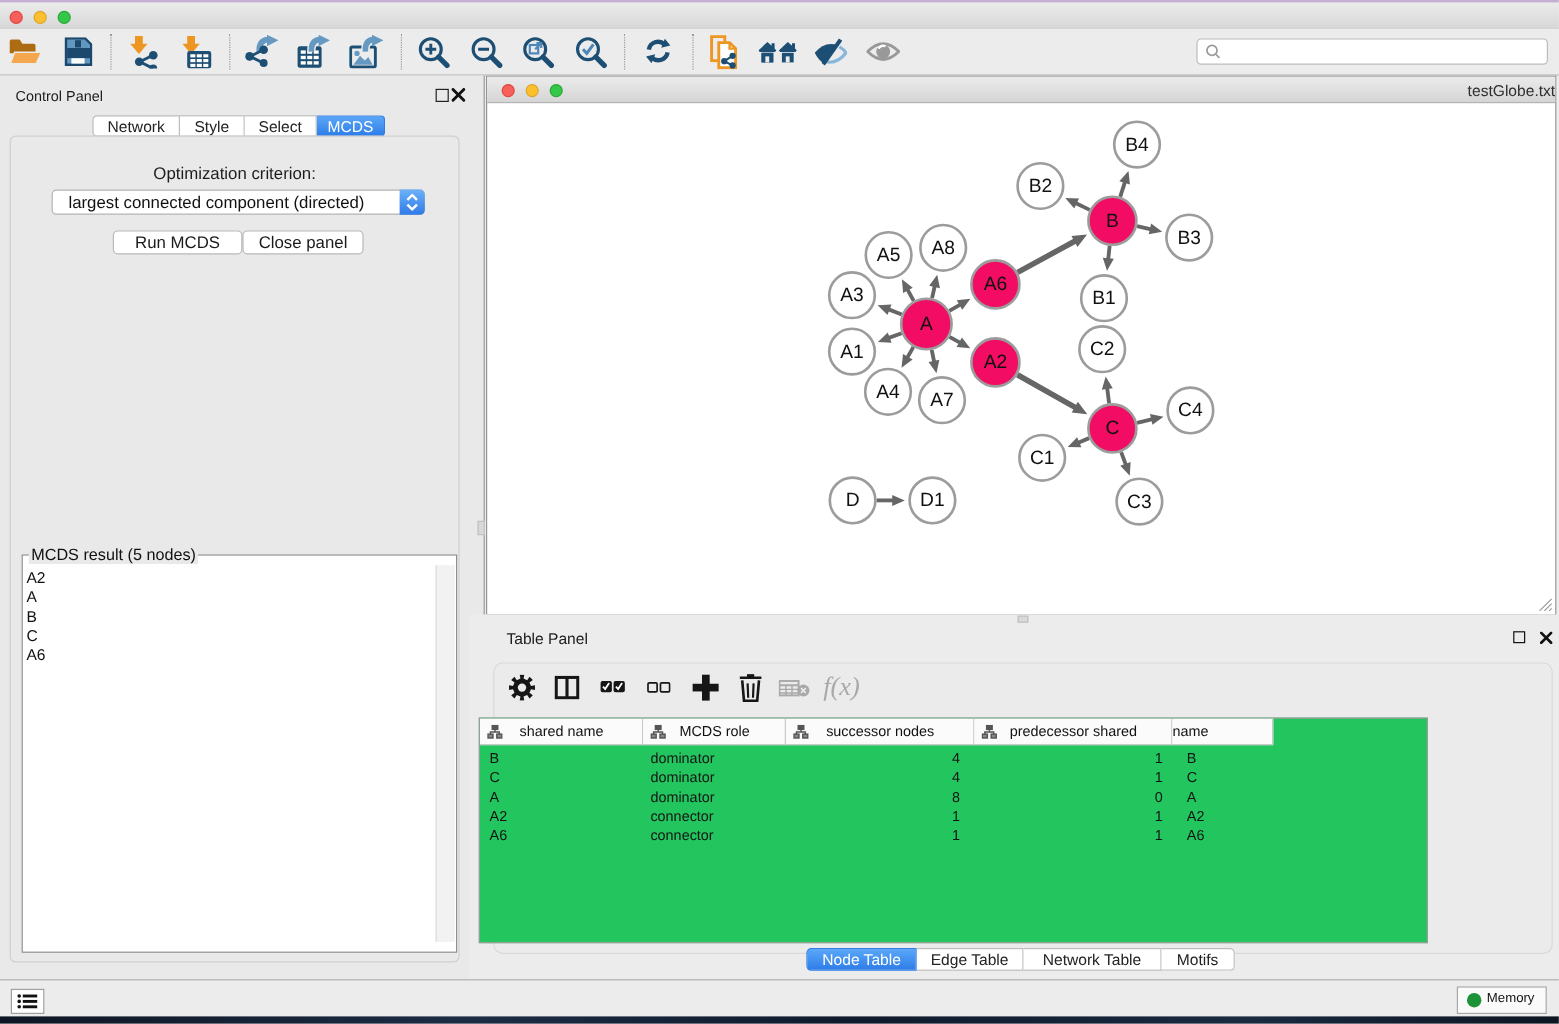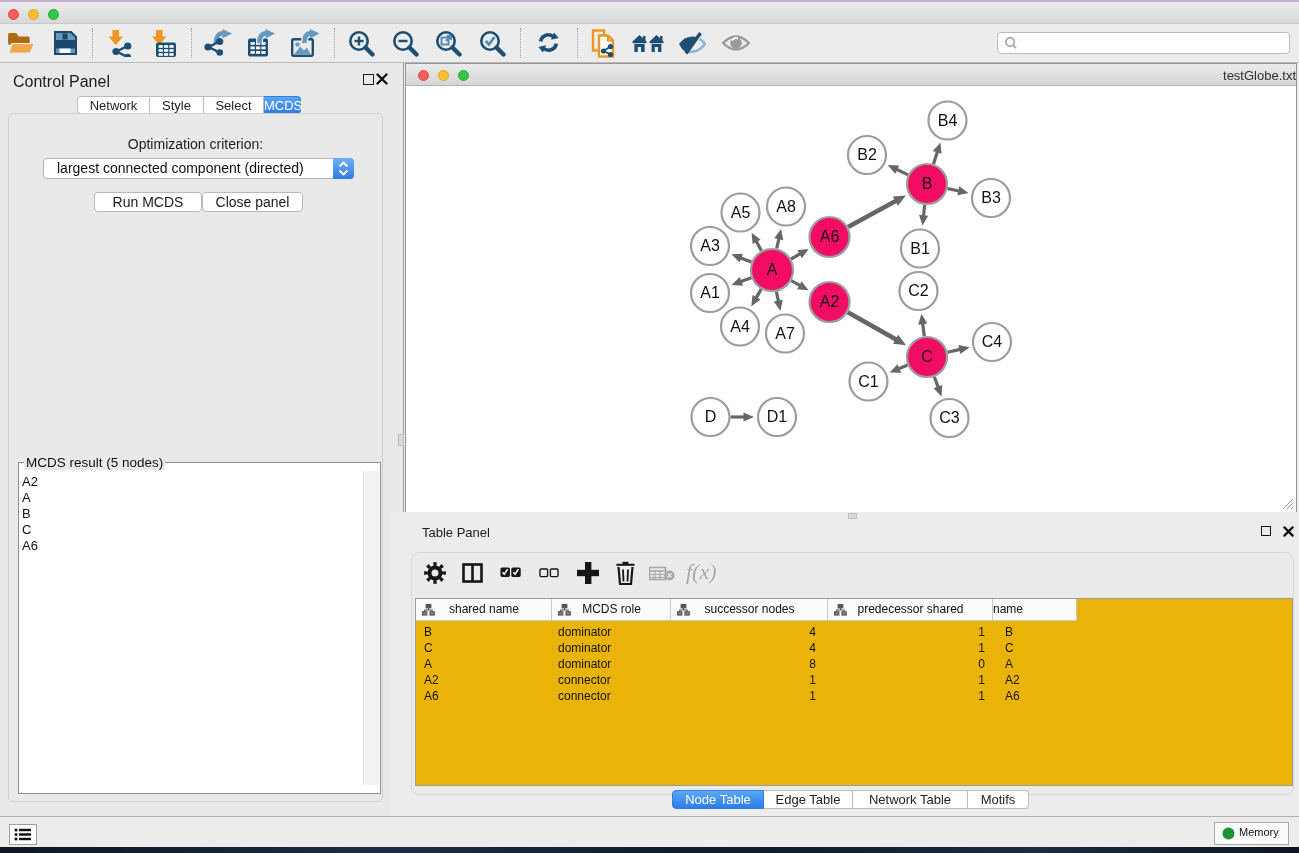--- a/index.html
+++ b/index.html
@@ -4,21 +4,21 @@
 html,body{margin:0;padding:0}
 body{width:1299px;height:853px;background:#ececec;font-family:"Liberation Sans",sans-serif;position:relative;overflow:hidden}
 .abs{position:absolute}
 #titlebar{left:0;top:0;width:1299px;height:24px;background:linear-gradient(#ebebeb,#d8d8d8);border-top:2px solid #c5aed3;border-bottom:1px solid #c9c9c9;box-sizing:border-box}
 .tl{position:absolute;border-radius:50%}
 #ttext{left:0;top:5px;width:1299px;text-align:center;font-size:13px;color:#3c3c3c}
 #toolbar{left:0;top:24px;width:1299px;height:38px;background:#ececec;border-bottom:1px solid #b9b9b9;box-sizing:content-box}
 .tsep{position:absolute;top:4px;height:30px;border-left:1px dotted #9a9a9a;width:0}
 #searchbox{left:997px;top:8px;width:291px;height:20px;background:#fff;border:1px solid #bbb;border-radius:4px}
 #cpanel{left:0;top:63px;width:404px;height:753px;background:#e9e9e9;border-right:1px solid #9b9b9b;box-sizing:border-box}
-.paneltitle{font-size:16px;color:#1c1c1c}
+.paneltitle{font-size:12px;color:#1c1c1c}
 .tabrow{position:absolute;display:flex}
 .tab{box-sizing:border-box;height:18px;background:#fff;border:1px solid #bcbcbc;border-left:none;font-size:13px;color:#232323;text-align:center;line-height:17px}
 .tab.first{border-left:1px solid #bcbcbc;border-radius:4px 0 0 4px}
 .tab.last{border-radius:0 4px 4px 0}
 .tab.sel{background:linear-gradient(#5aa7f8,#2e7de8);border-color:#2e7de8;color:#fff}
 #cpinner{left:8px;top:50px;width:375px;height:689px;border:1px solid #cfcfcf;border-radius:5px;background:#e9e9e9;box-sizing:border-box}
 #optlabel{left:0;top:73px;width:391px;text-align:center;font-size:14px;color:#1d1d1d}
 #dropdown{left:43px;top:95px;width:311px;height:21px;background:#fff;border:1px solid #b4b4b4;border-radius:4px;box-sizing:border-box}
 #ddtext{position:absolute;left:13px;top:1px;font-size:14px;color:#111}
 #ddbtn{position:absolute;right:-1px;top:-1px;width:21px;height:21px;background:linear-gradient(#6cb1f9,#2f7ae6);border-radius:0 4px 4px 0}
@@ -26,21 +26,21 @@
 #fieldset{left:18px;top:399px;width:363px;height:332px;border:1px solid #8e8e8e;background:#fff;box-sizing:border-box}
 #legend{position:absolute;left:5px;top:-8px;background:#e9e9e9;font-size:13.5px;color:#111;padding:0 2px}
 #mcdslist{position:absolute;left:1px;top:11px;font-size:13px;color:#111;line-height:16px}
 #fsscroll{position:absolute;right:1px;top:8px;width:15px;height:314px;background:#f2f2f2;border-left:1px solid #ddd}
 #netwin{left:405px;top:63px;width:892px;height:450px;background:#fff;border:1px solid #959595;box-sizing:border-box}
 #nettitle{position:absolute;left:0;top:0;width:890px;height:22px;background:linear-gradient(#ebebeb,#d5d5d5);border-bottom:1px solid #b3b3b3;box-sizing:border-box}
 #nettext{position:absolute;width:890px;text-align:right;top:4px;font-size:13px;color:#2f2f2f}
 #tpanel{left:391px;top:512px;width:908px;height:304px;background:#ececec}
 #tptitle{position:absolute;left:31px;top:13px;font-size:13px;color:#1c1c1c}
 #tbtoolbar{position:absolute;left:14px;top:40px;width:880px;height:36px}
-#ttable{position:absolute;left:24px;top:86px;width:878px;height:188px;background:#eab308;border:1px solid #9b9b9b;box-sizing:border-box}
+#ttable{position:absolute;left:8px;top:86px;width:791px;height:188px;background:#22c55e;border:1px solid #9b9b9b;box-sizing:border-box}
 .th{position:absolute;top:0;height:21px;border-right:1px solid #c9c9c9;background:#fbfbfb;box-sizing:border-box;font-size:12px;color:#111;text-align:center;line-height:21px}
 #thead{position:absolute;left:0;top:0;width:661px;height:21px;border-bottom:1px solid #c9c9c9;background:#fbfbfb}
 .td{position:absolute;font-size:12px;color:#141414;height:16px;line-height:16px}
 #btabs{position:absolute;display:flex;left:281px;top:278px}
 #statusbar{left:0;top:816px;width:1299px;height:31px;background:#ececec;border-top:1px solid #b0b0b0;box-sizing:border-box}
 #darkstrip{left:0;top:847px;width:1299px;height:6px;background:linear-gradient(90deg,#0e1624,#1c2c44 30%,#0f1a2c 55%,#1a2a40 80%,#0d1522)}
 #membtn{position:absolute;right:10px;top:5px;width:75px;height:23px;background:#fafafa;border:1px solid #a8a8a8;font-size:11px;color:#111;box-sizing:border-box}
 #listbtn{position:absolute;left:9px;top:7px;width:28px;height:21px;background:#fdfdfd;border:1px solid #9f9f9f;box-sizing:border-box}
 </style></head>
 <body>
@@ -196,21 +196,21 @@
 <div class="abs" id="cpanel">
   <div class="paneltitle abs" style="left:13px;top:10px">Control Panel</div>
   <div class="abs" style="left:363px;top:11px;width:9px;height:9px;border:1.3px solid #222"></div>
   <svg class="abs" style="left:376px;top:10px" width="12" height="12" viewBox="0 0 12 12">
       <path d="M1.5 1.5 L10.5 10.5 M10.5 1.5 L1.5 10.5" stroke="#111" stroke-width="2.4" stroke-linecap="round"></path>
     </svg>
   <div class="tabrow" style="left:77px;top:33px">
     <div class="tab first" style="width:73px">Network</div>
     <div class="tab" style="width:54px">Style</div>
     <div class="tab" style="width:60px">Select</div>
-    <div class="tab last sel" style="width:37px">MCDS</div>
+    <div class="tab last sel" style="width:57px">MCDS</div>
   </div>
   <div class="abs" id="cpinner"></div>
   <div class="abs" id="optlabel">Optimization criterion:</div>
   <div class="abs" id="dropdown">
     <div id="ddtext">largest connected component (directed)</div>
     <div id="ddbtn"><svg width="21" height="21" viewBox="0 0 21 21">
           <path d="M6.5 8.5 L10.5 4.5 L14.5 8.5" fill="none" stroke="#fff" stroke-width="2" stroke-linejoin="round"></path>
           <path d="M6.5 12.5 L10.5 16.5 L14.5 12.5" fill="none" stroke="#fff" stroke-width="2" stroke-linejoin="round"></path>
         </svg></div>
   </div>

